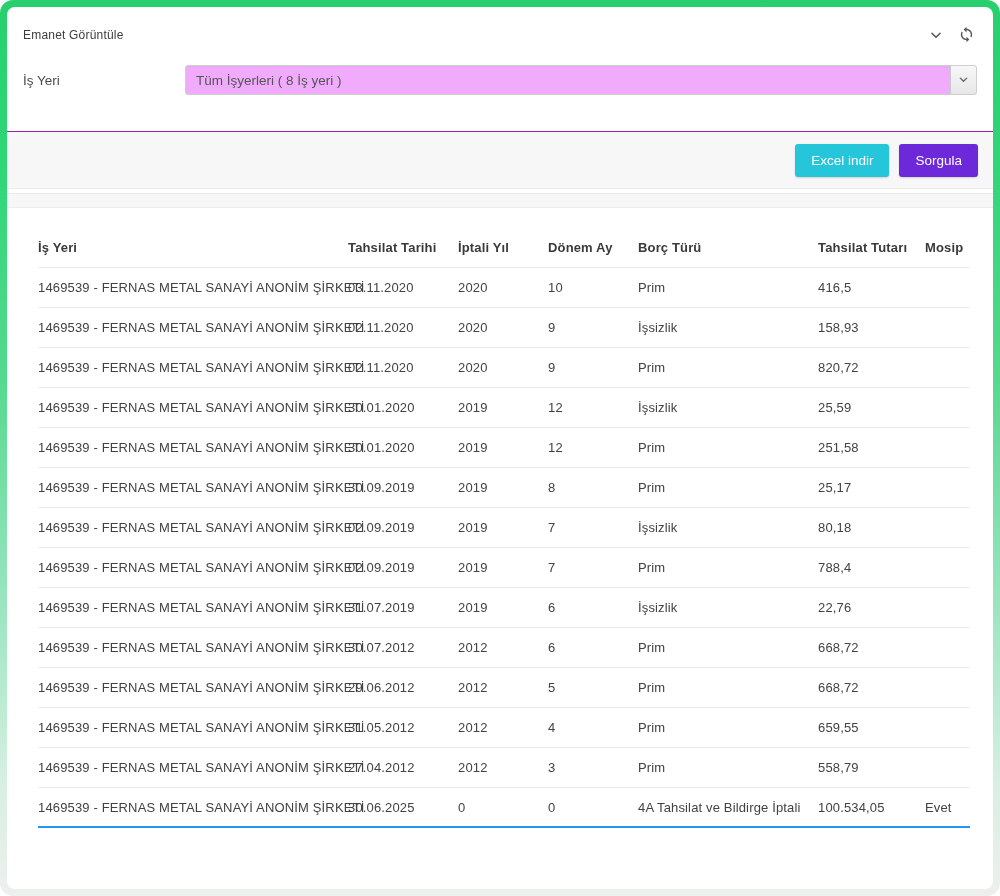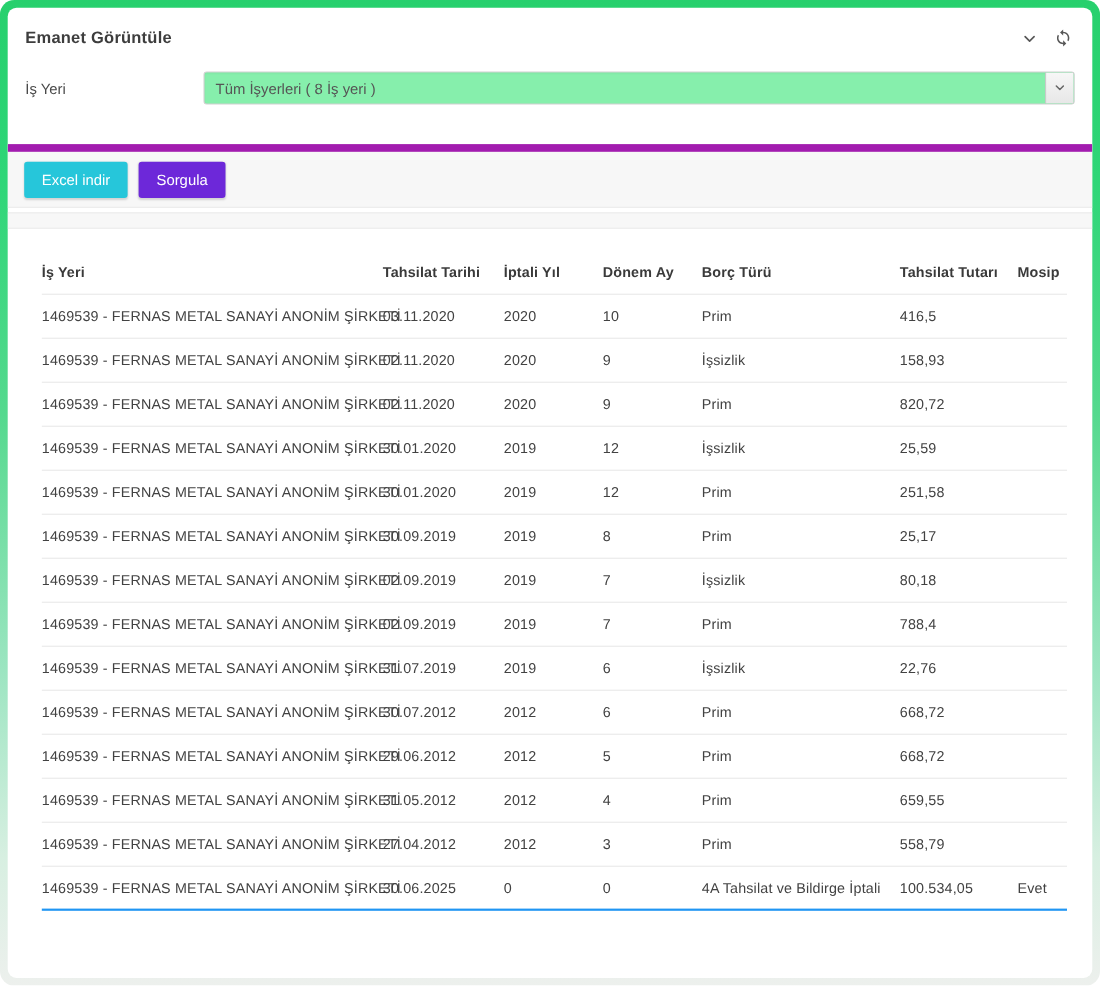--- a/index.html
+++ b/index.html
@@ -13,45 +13,45 @@
     padding:7px; border-radius:13px;
     background: linear-gradient(180deg,#27d06d 0%,#2ed677 18%,#55d98e 42%,#9ce5c1 68%,#d7efe1 87%,#edf0ed 100%);
   }
   .card {
     width:100%; height:100%;
     background:#fff; border-radius:8px; overflow:hidden; position:relative;
   }
 
   
   .card-header { display:flex; align-items:center; justify-content:space-between; padding:19px 18px 0 16px; }
-  .card-title { font-size:15px; font-weight:700; color:#3d3d3d; letter-spacing:.2px; }
+  .card-title { font-size:12px; font-weight:400; color:#3d3d3d; letter-spacing:.2px; }
   .header-icons { display:flex; align-items:center; gap:15px; }
   .icon-btn { background:none; border:none; padding:0; cursor:pointer; color:#575757; display:flex; align-items:center; }
   .icon-btn svg { display:block; }
 
   
   .form-row { display:flex; padding:22px 16px 0 16px; }
   .form-label { flex:0 0 162px; font-size:13.5px; color:#4a4a4a; padding-top:8px; }
   .select {
     flex:1; height:30px; border:1px solid #cfcfcf; border-radius:3px;
     display:flex; align-items:stretch; font-size:13.5px; color:#555;
-    background:#86efac; cursor:pointer; box-shadow: inset 0 1px 2px rgba(0,0,0,.04);
+    background:#f0abfc; cursor:pointer; box-shadow: inset 0 1px 2px rgba(0,0,0,.04);
   }
   .select-value { flex:1; display:flex; align-items:center; padding-left:10px; }
   .select-arrow {
     width:26px; border-left:1px solid #c9c9c9; border-radius:0 2px 2px 0;
     background:linear-gradient(#f7f7f7,#e7e7e7);
     display:flex; align-items:center; justify-content:center; color:#666;
   }
 
   
   .toolbar {
     margin-top:36px; height:58px; background:#f7f7f7;
-    border-top:7px solid #a21caf; border-bottom:1px solid #ececec;
-    display:flex; align-items:center; gap:10px; padding:0 15px;
+    border-top:1px solid #a21caf; border-bottom:1px solid #ececec;
+    display:flex; align-items:center; justify-content:flex-end; gap:10px; padding:0 15px;
   }
   .btn {
     height:33px; padding:0 16px; border:none; border-radius:3px;
     color:#fff; font-size:13.5px; font-family:inherit; cursor:pointer;
     box-shadow:0 1px 2px rgba(0,0,0,.15);
   }
 
   .strip { margin-top:4px; height:15px; background:#f7f7f7; border-top:1px solid #ececec; border-bottom:1px solid #ececec; }
 
   

